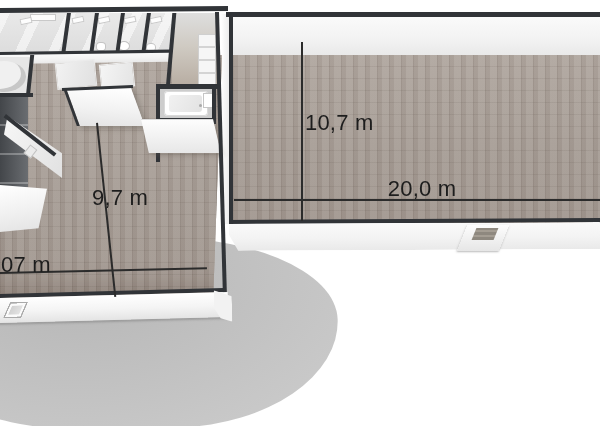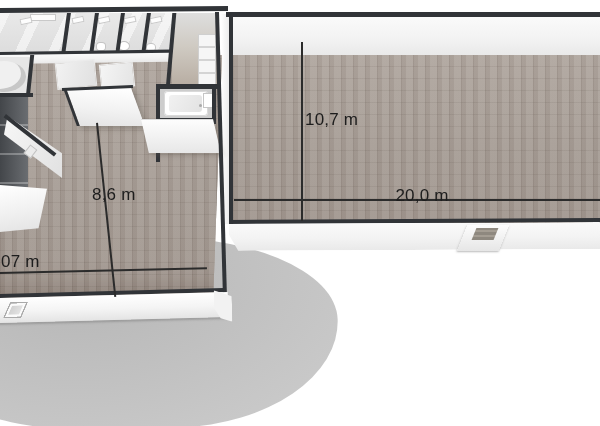--- a/index.html
+++ b/index.html
@@ -17,21 +17,21 @@
     background-color:var(--carpet-base,#a8a098);
     background-image:
       repeating-linear-gradient(90deg, rgba(125,110,100,.14) 0 5px, rgba(196,188,180,.14) 5px 12px),
       repeating-linear-gradient(0deg, rgba(70,58,50,.10) 0 1px, rgba(0,0,0,0) 1px 12px),
       repeating-linear-gradient(90deg, rgba(70,58,50,.10) 0 1px, rgba(0,0,0,0) 1px 12px),
       linear-gradient(180deg, #b1a8a1 0%, #a69d96 60%, #a19790 100%);
   }
   .dimline{background:var(--dimension-line,#2b2b2b);}
   .dimlabel{
     color:var(--dimension-text,#1d1d1d);
-    font-size:17px;line-height:1.1;letter-spacing:.2px;white-space:nowrap;
+    font-size:22px;line-height:1.1;letter-spacing:.2px;white-space:nowrap;
   }
   .lightfix{background:#fdfdfd;border:1px solid #c9c9c9;}
   .pane{
     position:relative;flex:0 0 auto;width:15px;height:13px;margin-right:5px;
     transform:skewX(-25deg);
     background:linear-gradient(100deg,var(--glass,#d0d0d0),#e3e3e3);
     border:2px solid #fbfbfb;
     box-shadow:0 0 0 1px #a9a9a9;
   }
 </style>
@@ -150,17 +150,17 @@
       </div>
     <div style="left:216px;top:8px;width:18px;height:32px;clip-path:polygon(0 0,100% 20%,100% 100%,35% 88%,0 55%);background:#f2f2f2;"></div>
   </div>
 
   <div class="dimline" style="left:301px;top:42px;width:1.5px;height:179px;"></div>
   <div class="dimline" style="left:234px;top:199px;width:366px;height:1.5px;"></div>
   <div class="dimline" style="left:96px;top:123px;width:1.5px;height:175px;transform:rotate(-6deg);transform-origin:top left;"></div>
   <div class="dimline" style="left:0;top:272px;width:207px;height:1.5px;transform:rotate(-1.3deg);transform-origin:left center;"></div>
 
   <div class="dimlabel" style="left:305px;top:111px;">10,7 m</div>
-  <div class="dimlabel" style="left:380px;top:177px;width:84px;text-align:center;margin-top:10px;">20,0 m</div>
-  <div class="dimlabel" style="left:92px;top:186px;">8,6 m</div>
+  <div class="dimlabel" style="left:380px;top:177px;width:84px;text-align:center;">20,0 m</div>
+  <div class="dimlabel" style="left:92px;top:186px;">9,7 m</div>
   <div class="dimlabel" style="left:1px;top:253px;">07 m</div>
 
 </div>
 
 </body></html>

